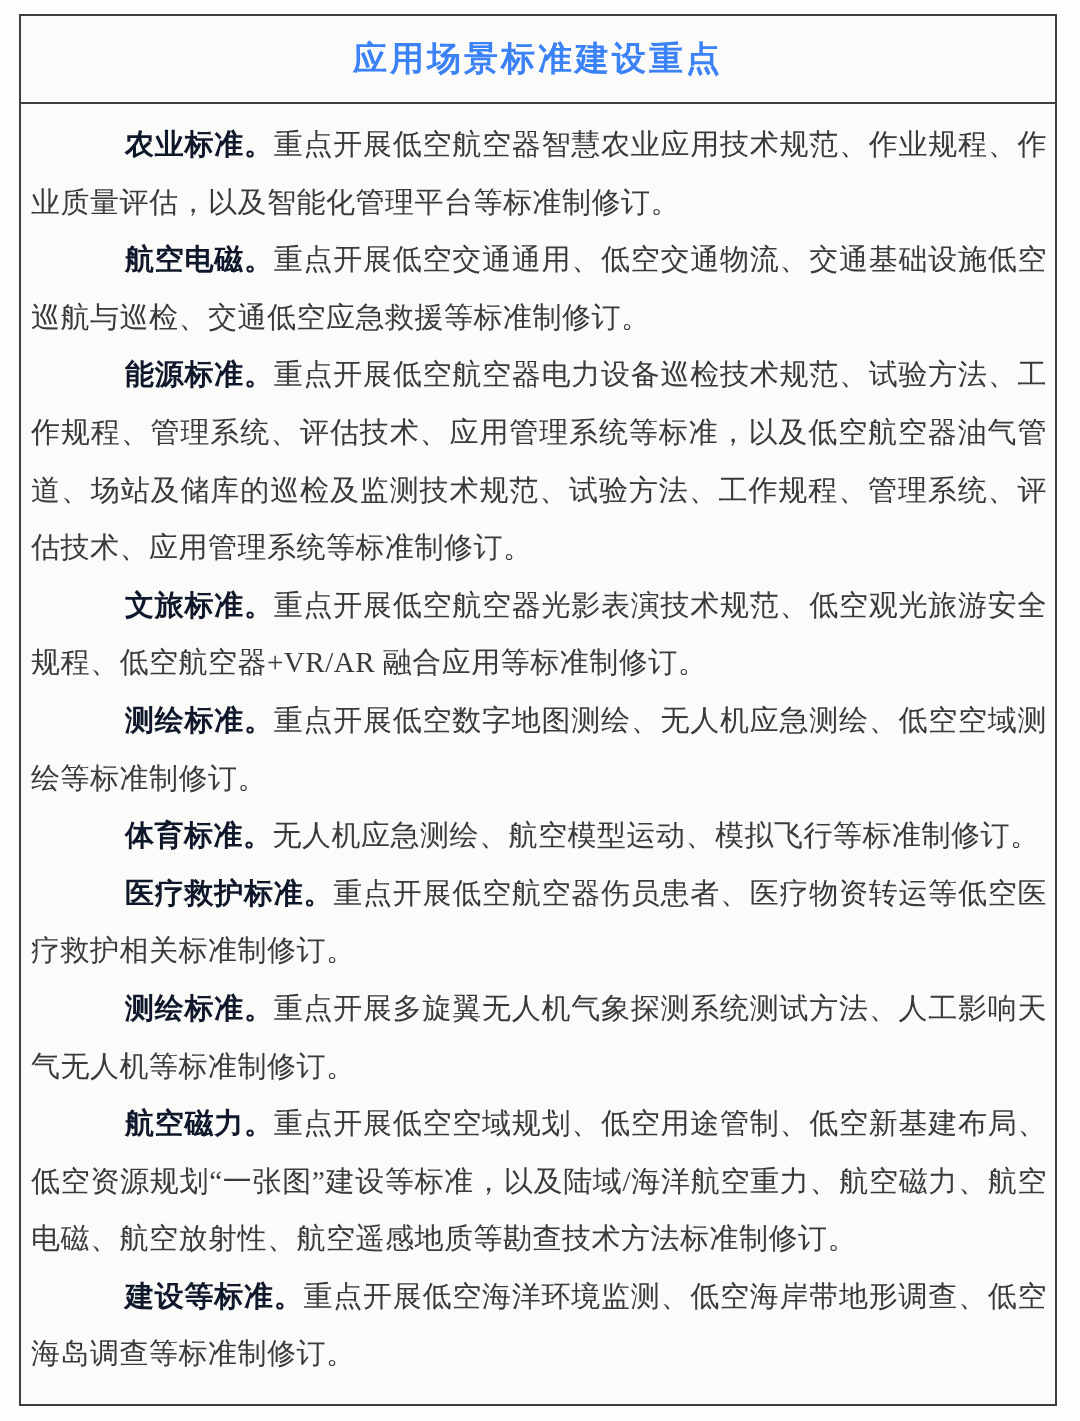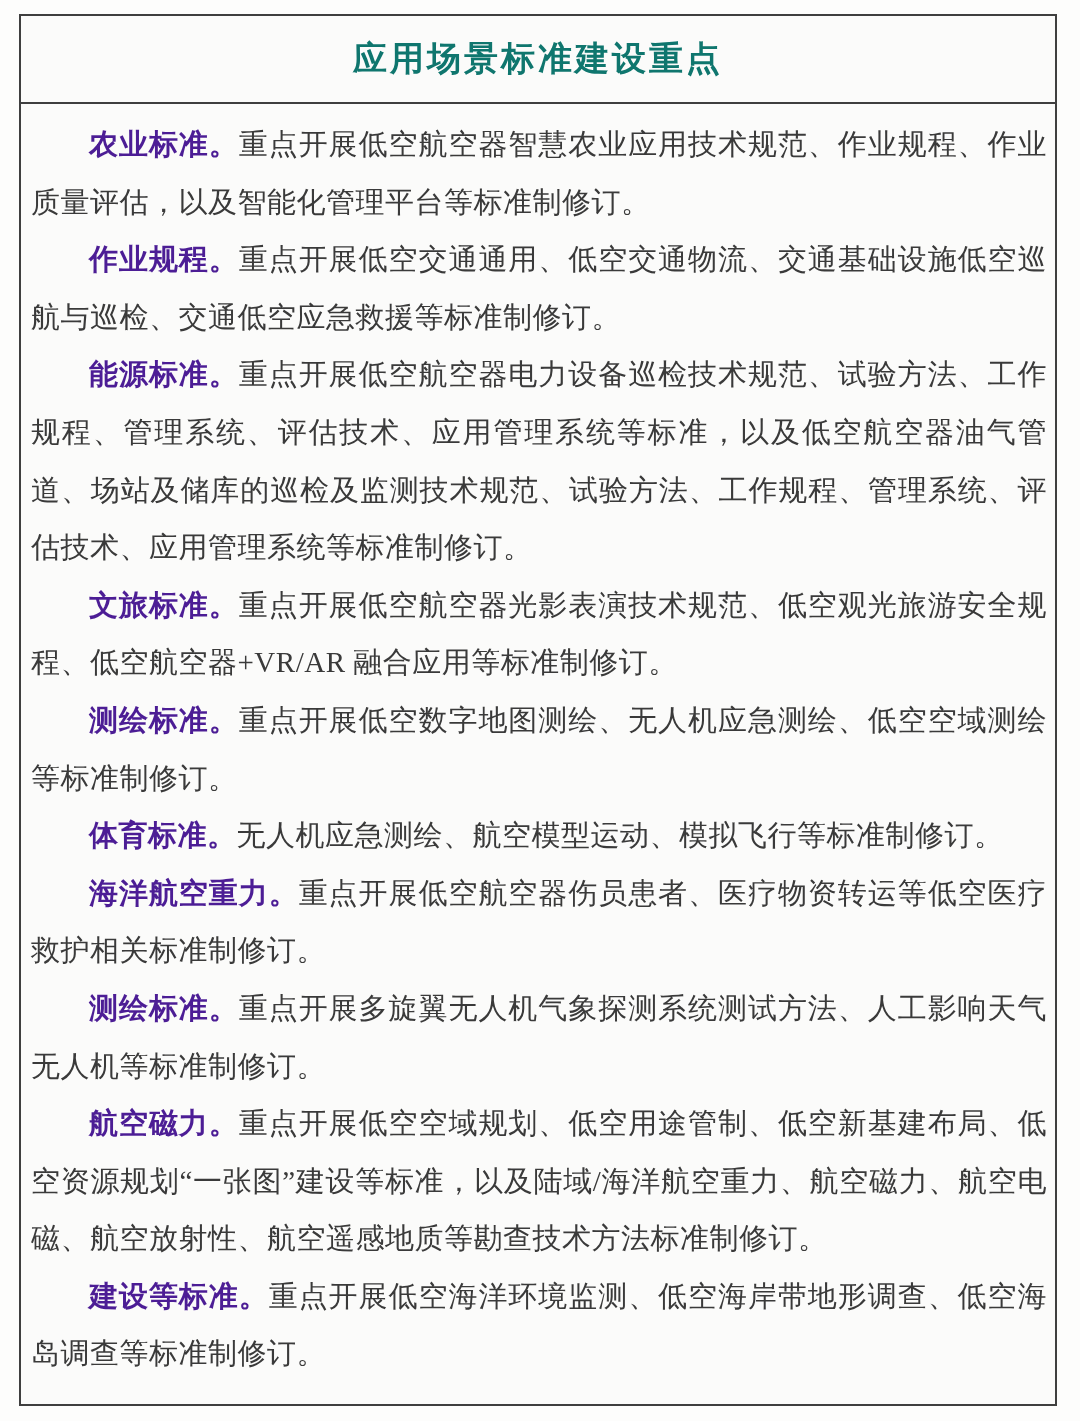--- a/index.html
+++ b/index.html
@@ -31,66 +31,67 @@
     border-bottom: 2px solid #3f3f3f;
     display: flex;
     align-items: center;
     justify-content: center;
   }
   .doc-title {
     font-family: "Liberation Sans", "DejaVu Sans", sans-serif;
     font-weight: 700;
     font-size: 34px;
     letter-spacing: 3px;
-    color: #0f766e;
+    color: #3b82f6;
   }
   .doc-body {
     padding: 12px 8px 0 10px;
   }
   .para {
     margin: 0;
     font-size: 29px;
     line-height: 57.6px;
     letter-spacing: 0.5px;
     color: #3a3a3a;
     text-align: justify;
     text-indent: 58px;
     text-justify: inter-character;
   }
   .para .lead {
     font-family: "Liberation Sans", "DejaVu Sans", sans-serif;
     font-weight: 700;
-    color: #4c1d95;
+    color: #0f172a;
+    margin-left: 36px;
   }
 </style>
 </head>
 <body>
 
 <div class="page">
   <div class="doc-box">
 
     <div class="title-row">
       <span class="doc-title">应用场景标准建设重点</span>
     </div>
 
     <div class="doc-body">
 
       <p class="para"><span class="lead">农业标准。</span><span>重点开展低空航空器智慧农业应用技术规范、作业规程、作业质量评估，以及智能化管理平台等标准制修订。</span></p>
 
-      <p class="para"><span class="lead">作业规程。</span><span>重点开展低空交通通用、低空交通物流、交通基础设施低空巡航与巡检、交通低空应急救援等标准制修订。</span></p>
+      <p class="para"><span class="lead">航空电磁。</span><span>重点开展低空交通通用、低空交通物流、交通基础设施低空巡航与巡检、交通低空应急救援等标准制修订。</span></p>
 
       <p class="para"><span class="lead">能源标准。</span><span>重点开展低空航空器电力设备巡检技术规范、试验方法、工作规程、管理系统、评估技术、应用管理系统等标准，以及低空航空器油气管道、场站及储库的巡检及监测技术规范、试验方法、工作规程、管理系统、评估技术、应用管理系统等标准制修订。</span></p>
 
       <p class="para"><span class="lead">文旅标准。</span><span>重点开展低空航空器光影表演技术规范、低空观光旅游安全规程、低空航空器+VR/AR 融合应用等标准制修订。</span></p>
 
       <p class="para"><span class="lead">测绘标准。</span><span>重点开展低空数字地图测绘、无人机应急测绘、低空空域测绘等标准制修订。</span></p>
 
       <p class="para"><span class="lead">体育标准。</span><span>无人机应急测绘、航空模型运动、模拟飞行等标准制修订。</span></p>
 
-      <p class="para"><span class="lead">海洋航空重力。</span><span>重点开展低空航空器伤员患者、医疗物资转运等低空医疗救护相关标准制修订。</span></p>
+      <p class="para"><span class="lead">医疗救护标准。</span><span>重点开展低空航空器伤员患者、医疗物资转运等低空医疗救护相关标准制修订。</span></p>
 
       <p class="para"><span class="lead">测绘标准。</span><span>重点开展多旋翼无人机气象探测系统测试方法、人工影响天气无人机等标准制修订。</span></p>
 
       <p class="para"><span class="lead">航空磁力。</span><span>重点开展低空空域规划、低空用途管制、低空新基建布局、低空资源规划“一张图”建设等标准，以及陆域/海洋航空重力、航空磁力、航空电磁、航空放射性、航空遥感地质等勘查技术方法标准制修订。</span></p>
 
       <p class="para"><span class="lead">建设等标准。</span><span>重点开展低空海洋环境监测、低空海岸带地形调查、低空海岛调查等标准制修订。</span></p>
 
     </div>
   </div>
 </div>

